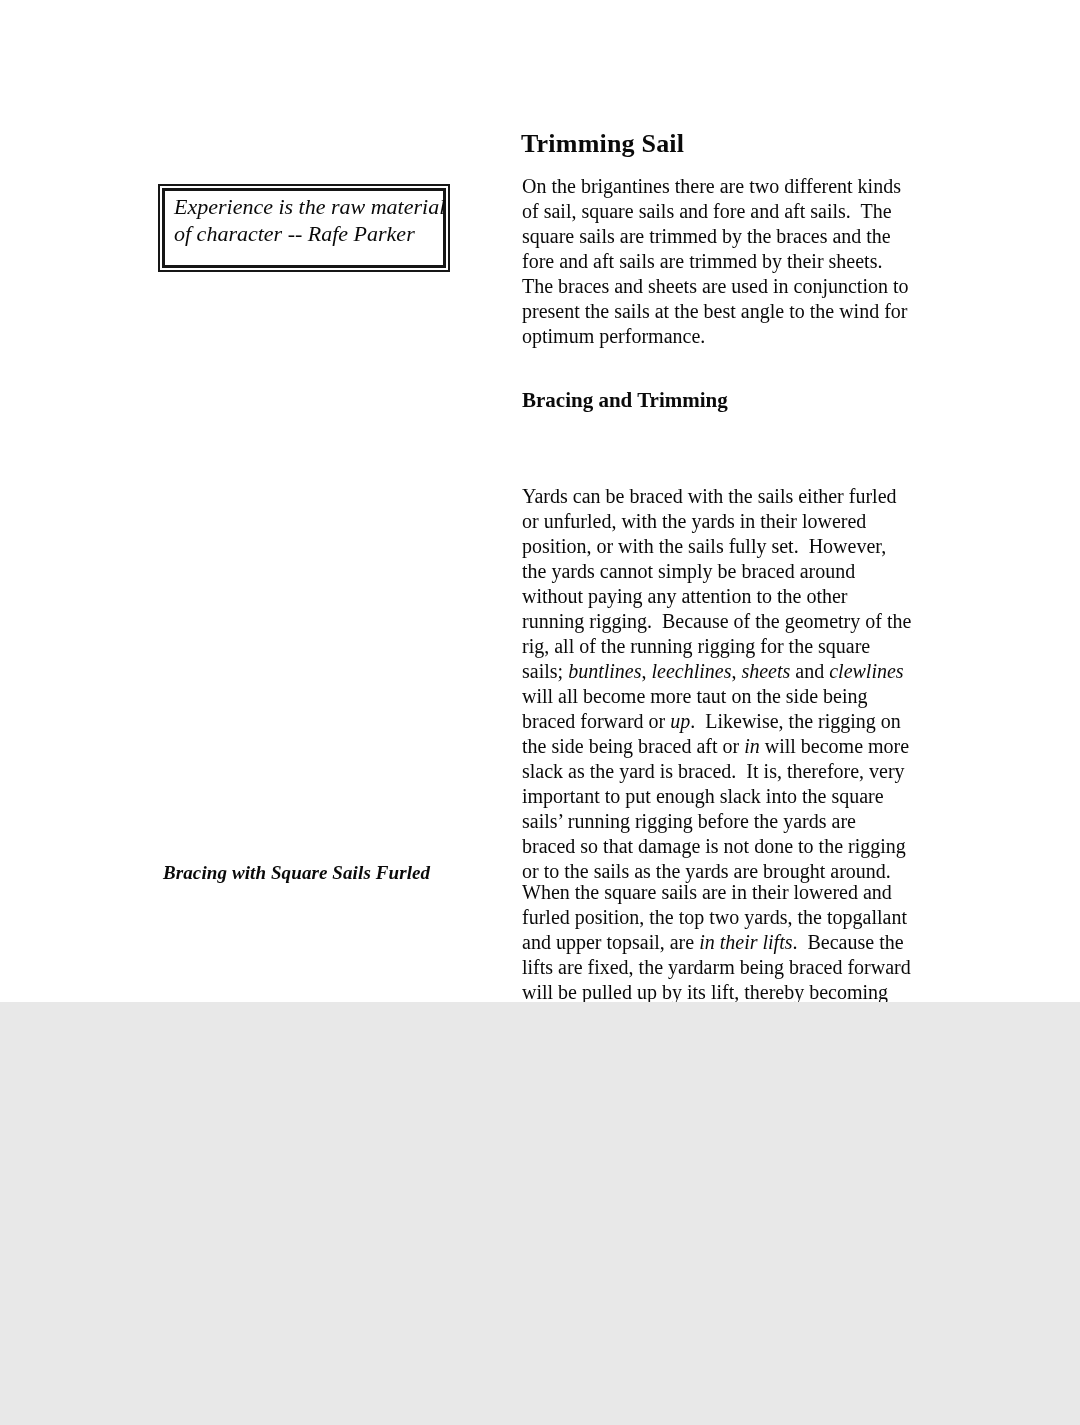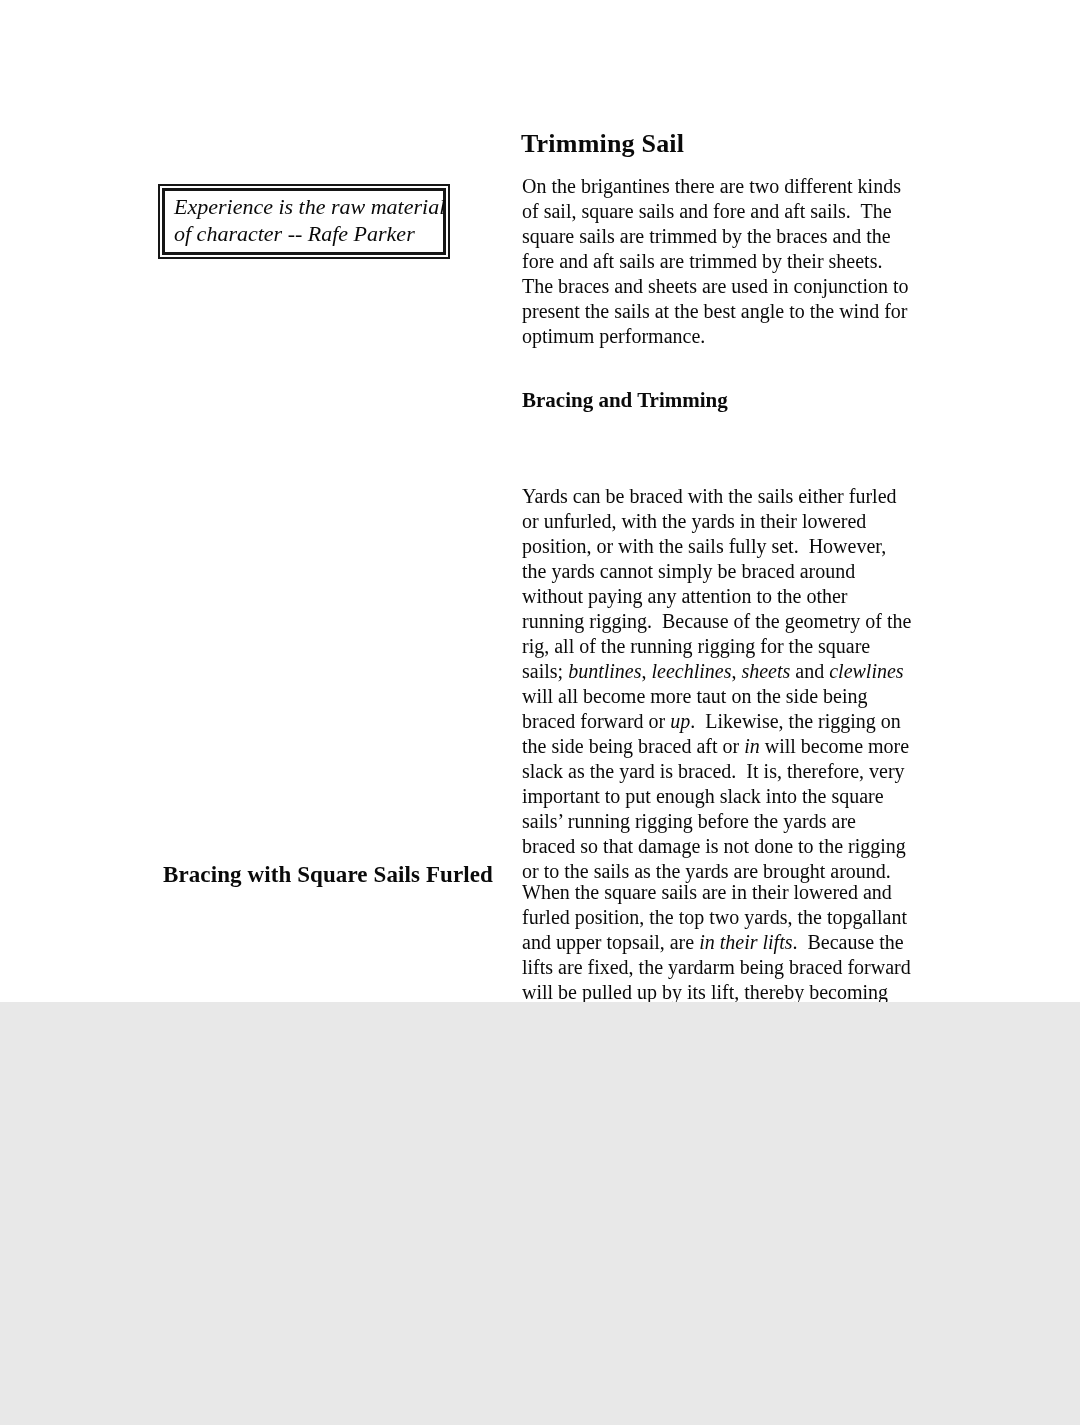--- a/index.html
+++ b/index.html
@@ -27,21 +27,21 @@
     left: 158px;
     top: 184px;
     width: 292px;
     box-sizing: border-box;
     border: 2px solid #161616;
     padding: 2px;
     background: #ffffff;
   }
   .quote-inner {
     border: 3px solid #161616;
-    padding: 2px 6px 5px 9px;
+    padding: 2px 6px 18px 9px;
   }
   .quote-text {
     margin: 0;
     font-style: italic;
     font-size: 22px;
     line-height: 27px;
     white-space: pre;
   }
   .body-par {
     position: absolute;
@@ -60,23 +60,24 @@
     margin: 0;
     font-size: 21px;
     font-weight: bold;
   }
   .par-bracing { top: 444px; margin-top: 40px; }
   .heading-furled {
     position: absolute;
     left: 163px;
     top: 862px;
     margin: 0;
-    font-size: 23px;
+    font-size: 19px;
     font-weight: bold;
     letter-spacing: 0.1px;
+    font-style: italic;
   }
   .par-furled { top: 880px; }
   .watermark {
     position: absolute;
     left: 0;
     top: 1255px;
     width: 1080px;
     height: 170px;
     z-index: 1;
   }

